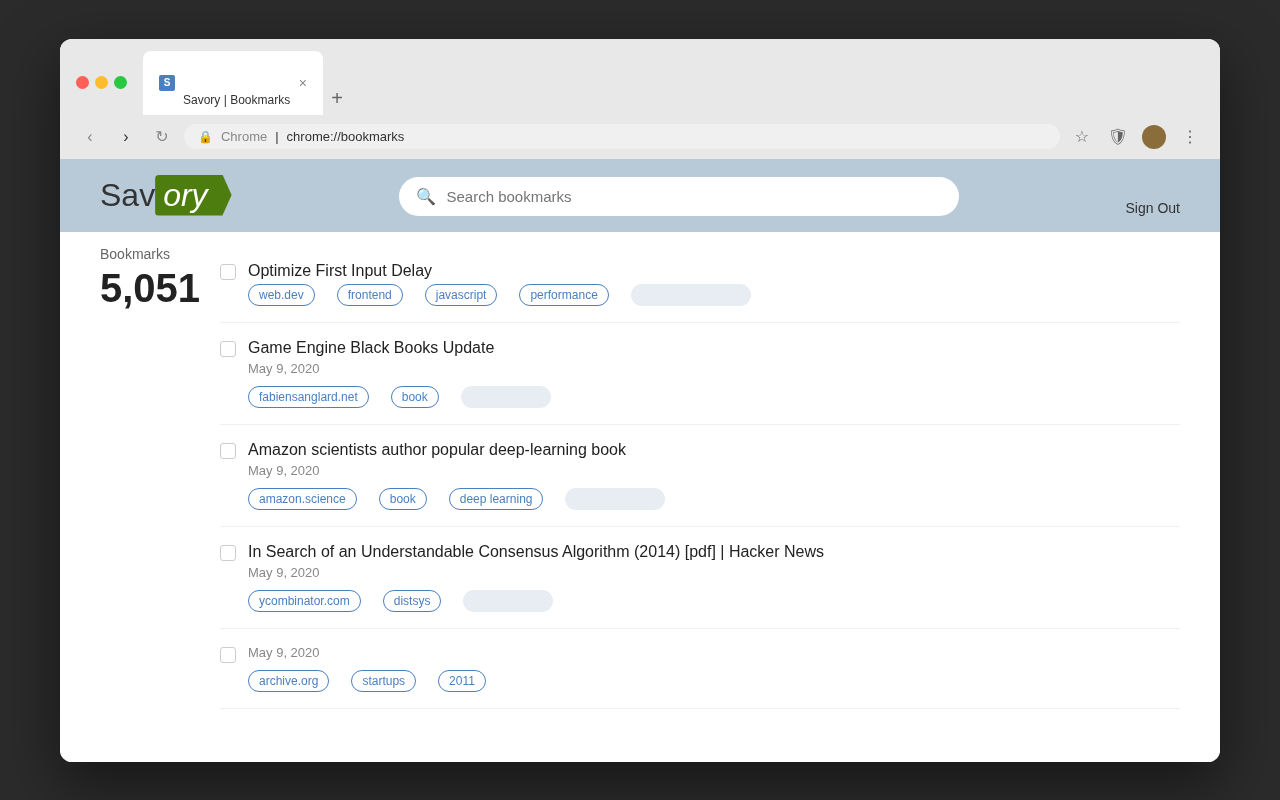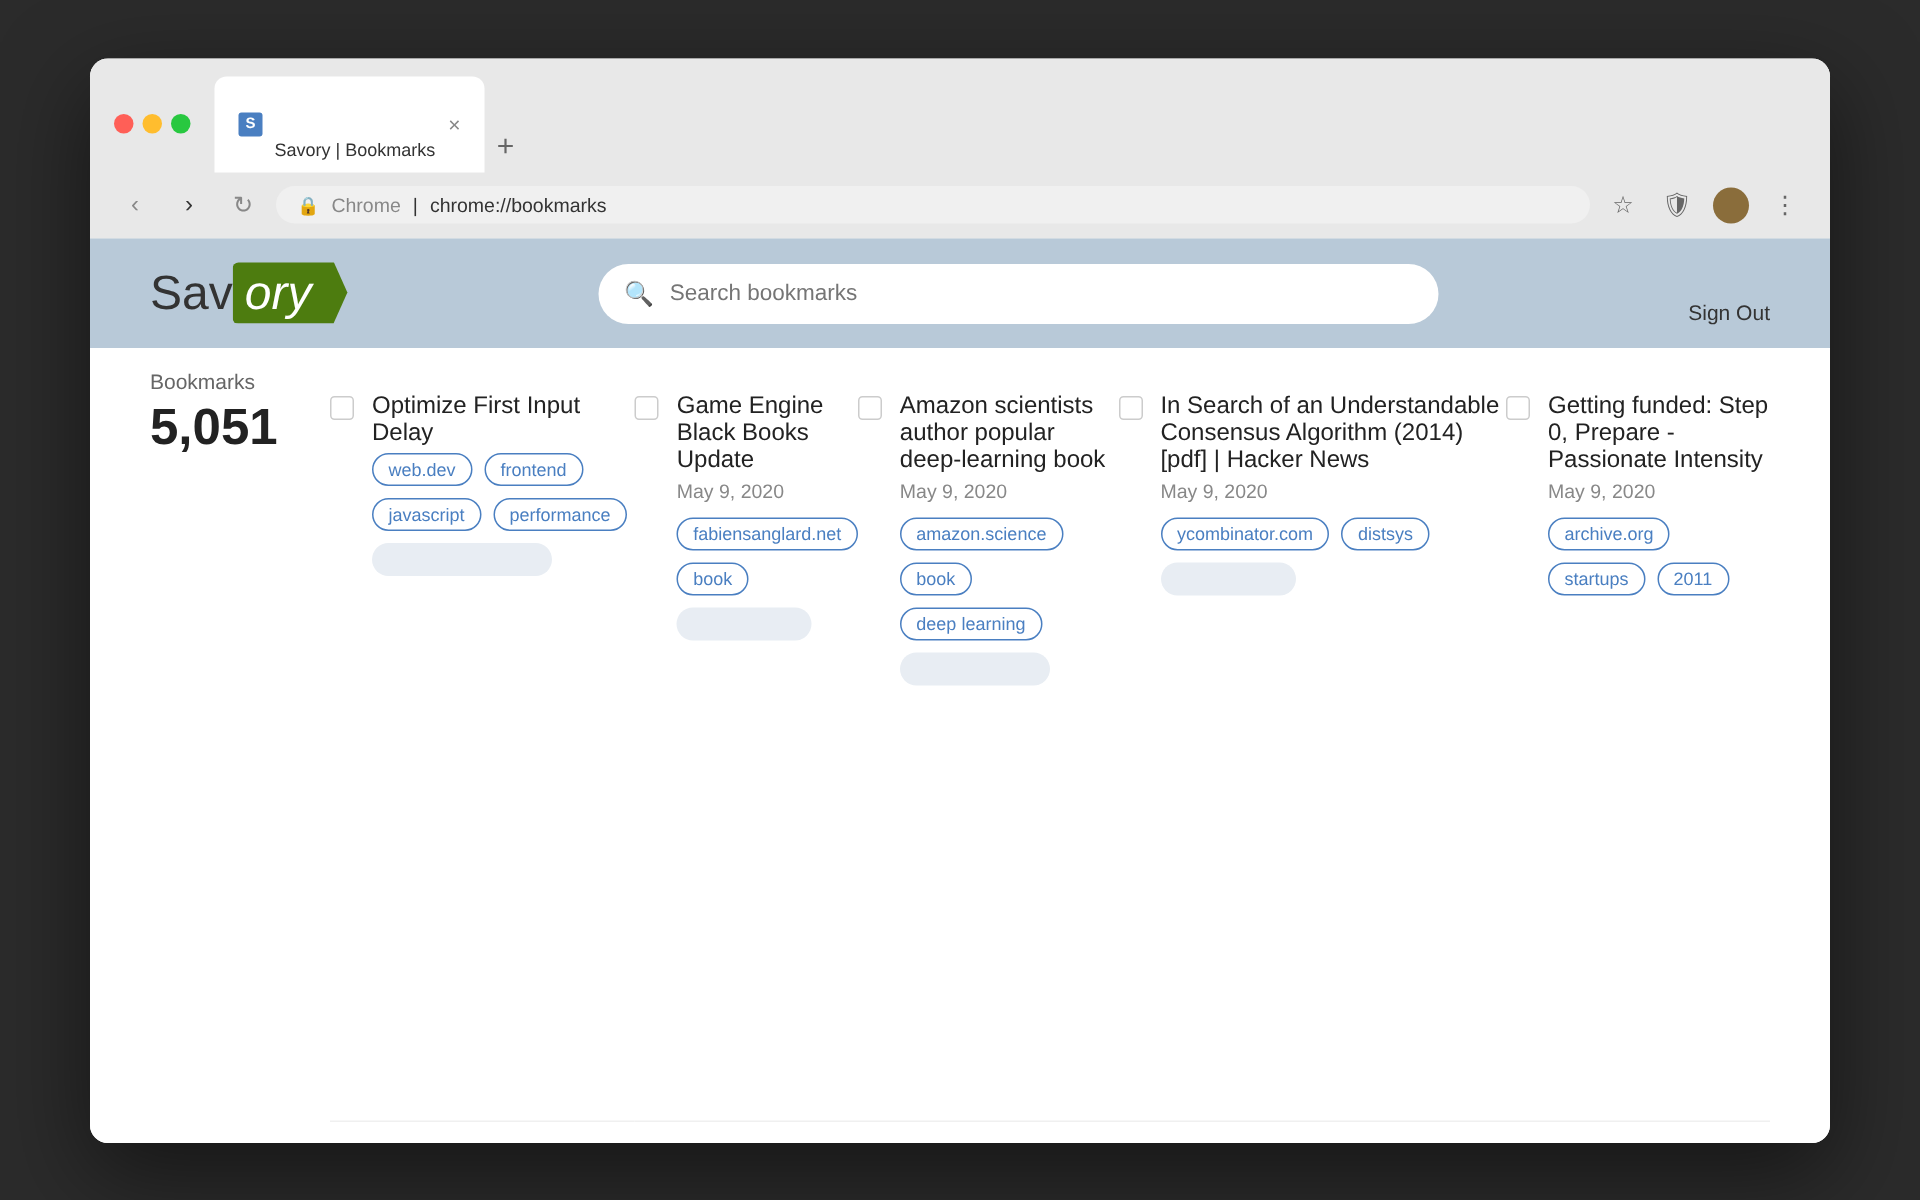--- a/index.html
+++ b/index.html
@@ -235,29 +235,29 @@
       flex-shrink: 0;
     }
 
     .sidebar-label {
       font-size: 14px;
       color: #666;
       margin-bottom: 4px;
     }
 
     .sidebar-count {
-      font-size: 34px;
+      font-size: 40px;
       font-weight: 700;
       color: #222;
     }
 
     .bookmarks-list {
       flex: 1;
       display: flex;
-      flex-direction: row;
+      flex-direction: column;
       gap: 0;
     }
 
     .bookmark-item {
       display: flex;
       align-items: flex-start;
       padding: 16px 0;
       border-bottom: 1px solid #f0f0f0;
       gap: 12px;
     }
@@ -286,21 +286,21 @@
 
     .bookmark-date {
       font-size: 13px;
       color: #888;
       margin-bottom: 10px;
     }
 
     .bookmark-tags {
       display: flex;
       flex-wrap: wrap;
-      gap: 8px;
+      gap: 22px;
       align-items: center;
     }
 
     .tag {
       display: inline-block;
       padding: 3px 10px;
       border: 1px solid #4a7fc1;
       border-radius: 12px;
       font-size: 12px;
       color: #4a7fc1;
@@ -428,21 +428,20 @@
             <div class="bookmark-tags">
               <span class="tag">ycombinator.com</span>
               <span class="tag">distsys</span>
               <span class="tag-placeholder" style="width: 90px;"></span>
             </div>
           </div>
         </div>
         <div class="bookmark-item">
           <div class="bookmark-checkbox"></div>
           <div class="bookmark-content">
-            <div class="bookmark-title">Getting funded: Step 0, Prepare - Passionate Intensity</div>
             <div class="bookmark-date">May 9, 2020</div>
             <div class="bookmark-tags">
               <span class="tag">archive.org</span>
               <span class="tag">startups</span>
               <span class="tag">2011</span>
             </div>
           </div>
         </div>
       </div>
   </div>

